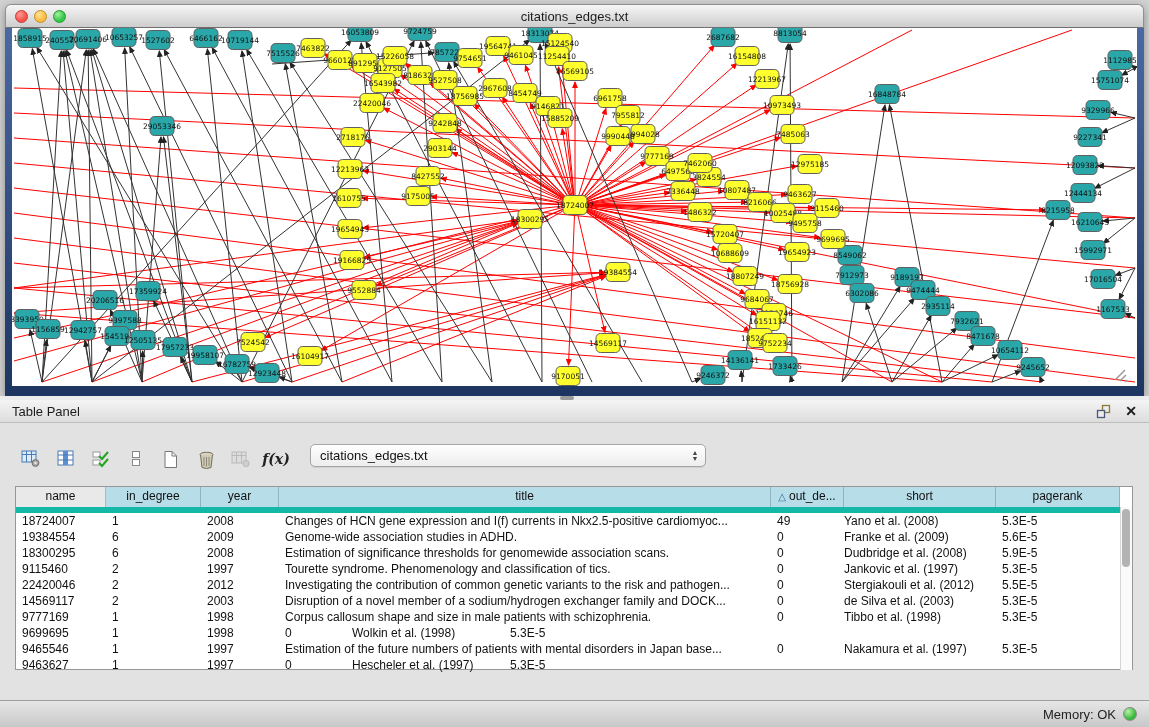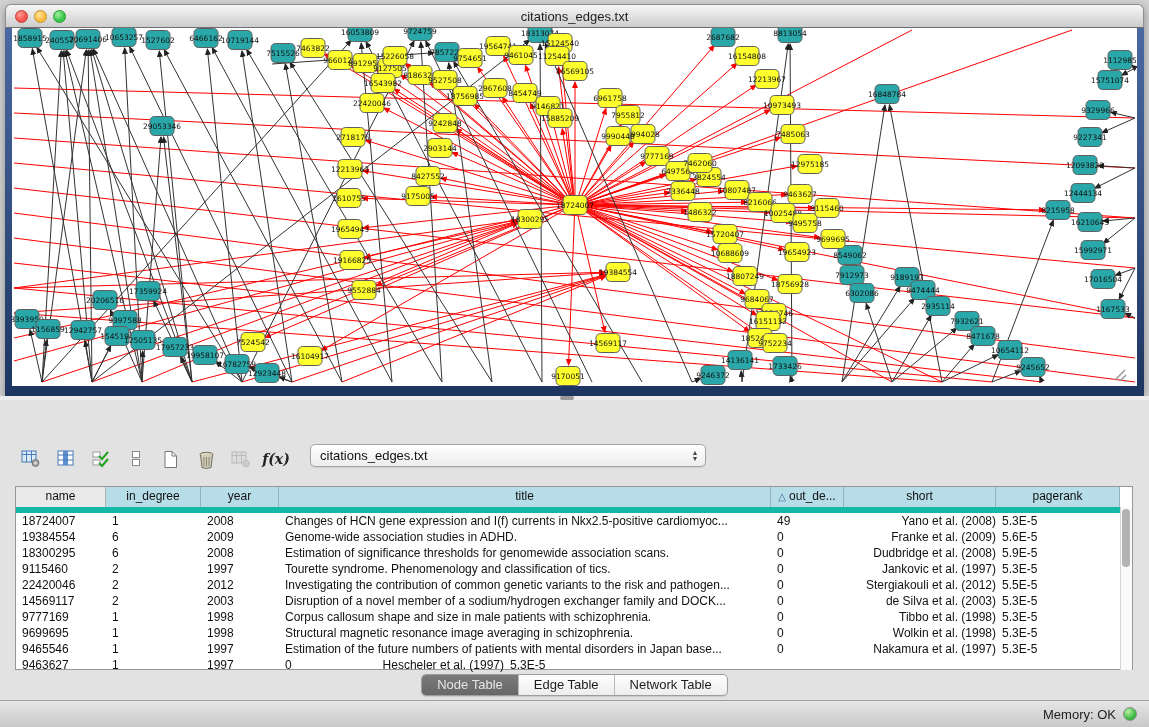--- a/index.html
+++ b/index.html
@@ -37,21 +37,21 @@
   .combo-step{width:20px;height:100%;display:flex;flex-direction:column;align-items:center;justify-content:center;color:#444;font-size:7px;line-height:6px}
 
   .table-wrap{position:absolute;left:15px;top:86px;width:1118px;height:184px;background:#fff;border:1px solid #979797;box-sizing:border-box}
   .thead{display:flex;height:20px;border-bottom:6px solid #14b8a6}
   .hcell{box-sizing:border-box;height:20px;line-height:19px;text-align:center;font-size:12px;color:#111;background:#b7dde9;border-right:1px solid #8fb4c2;overflow:hidden;white-space:nowrap}
   .hcell.hname{background:#e9e9e9;border-right:1px solid #b5b5b5}
   .hcell .sort{color:#2f6f9f;font-size:10px;margin-right:3px}
   .tbody{height:163px;overflow:hidden}
   .trow{display:flex;height:16px}
   .tcell{box-sizing:border-box;height:16px;line-height:16px;font-size:12px;color:#111;padding-left:6px;white-space:nowrap;overflow:hidden}
-  .tcell.c5{text-align:right;padding-left:0}
+  .tcell.c5{text-align:left;padding-left:0}
   .vscroll{position:absolute;right:0;top:20px;width:12px;height:163px;background:#fafafa;border-left:1px solid #d5d5d5;box-sizing:border-box}
   .vthumb{position:absolute;left:1px;top:2px;width:8px;height:58px;border-radius:4px;background:#b3b3b3}
 
   .tabs{position:absolute;left:0;top:274px;width:100%;display:flex;justify-content:center}
   .segwrap{display:flex;border:1px solid #9d9d9d;border-radius:5px;overflow:hidden;background:linear-gradient(#fefefe,#ededed);box-shadow:0 1px 1px rgba(0,0,0,.12)}
   .seg{padding:0 15px;height:20px;line-height:20px;font-size:13px;color:#1c1c1c;border-right:1px solid #b9b9b9}
   .seg:last-child{border-right:none}
   .seg.selected{background:linear-gradient(#7b7b7b,#676767);color:#e6e6e6}
 
   
@@ -749,20 +749,30 @@
       </svg>
     </div>
   </div>
 </div>
 
 <div class="splitter">
     <div class="grip"></div>
   </div>
 
 <div class="table-panel">
+  <div class="panel-hd">
+    <span class="panel-title">Table Panel</span>
+    <span class="panel-ctl">
+      <svg width="15" height="15">
+        <rect x="6.5" y="1.5" width="7" height="7" fill="none" stroke="#8a7a3a" stroke-width="1.3"></rect>
+        <rect x="1.5" y="6.5" width="7" height="7" fill="#ececec" stroke="#4a5979" stroke-width="1.3"></rect>
+      </svg>
+      <span class="xicon">✕</span>
+    </span>
+  </div>
 
   <div class="toolbar">
     <button class="tbtn">
       <svg width="20" height="18">
         <rect x="1" y="1" width="14" height="11" fill="#dcebf8" stroke="#4a7ab5"></rect>
         <path d="M1,4.5 H15 M5.5,1 V12 M10.5,1 V12" stroke="#4a7ab5" fill="none"></path>
         <circle cx="14.5" cy="13" r="3.4" fill="#a9a9a9" stroke="#6e6e6e"></circle>
         <circle cx="14.5" cy="13" r="1.2" fill="#e8e8e8"></circle>
       </svg>
     </button>
@@ -890,21 +900,20 @@
           <div class="tcell c2" style="width: 78px;">1998</div>
           <div class="tcell c3" style="width: 492px;">Corpus callosum shape and size in male patients with schizophrenia.</div>
           <div class="tcell c4" style="width: 73px;">0</div>
           <div class="tcell c5" style="width: 152px;">Tibbo et al. (1998)</div>
           <div class="tcell c6" style="width: 124px;">5.3E-5</div>
         </div>
         <div class="trow">
           <div class="tcell c0" style="width: 90px;">9699695</div>
           <div class="tcell c1" style="width: 95px;">1</div>
           <div class="tcell c2" style="width: 78px;">1998</div>
-          <div class="tcell c3" style="width: 492px;">Structural magnetic resonance image averaging in schizophrenia.</div>
           <div class="tcell c4" style="width: 73px;">0</div>
           <div class="tcell c5" style="width: 152px;">Wolkin et al. (1998)</div>
           <div class="tcell c6" style="width: 124px;">5.3E-5</div>
         </div>
         <div class="trow">
           <div class="tcell c0" style="width: 90px;">9465546</div>
           <div class="tcell c1" style="width: 95px;">1</div>
           <div class="tcell c2" style="width: 78px;">1997</div>
           <div class="tcell c3" style="width: 492px;">Estimation of the future numbers of patients with mental disorders in Japan base...</div>
           <div class="tcell c4" style="width: 73px;">0</div>
@@ -918,25 +927,18 @@
           <div class="tcell c4" style="width: 73px;">0</div>
           <div class="tcell c5" style="width: 152px;">Hescheler et al. (1997)</div>
           <div class="tcell c6" style="width: 124px;">5.3E-5</div>
         </div>
       </div>
     <div class="vscroll">
         <div class="vthumb"></div>
       </div>
   </div>
 
-  <div class="tabs">
-    <div class="segwrap">
-      <div class="seg selected">Node Table</div>
-      <div class="seg">Edge Table</div>
-      <div class="seg">Network Table</div>
-    </div>
-  </div>
 </div>
 
 <div class="status-bar">
   <span class="mem-label">Memory: OK</span>
   <span class="mem-dot"></span>
 </div>
 
 </body></html>

